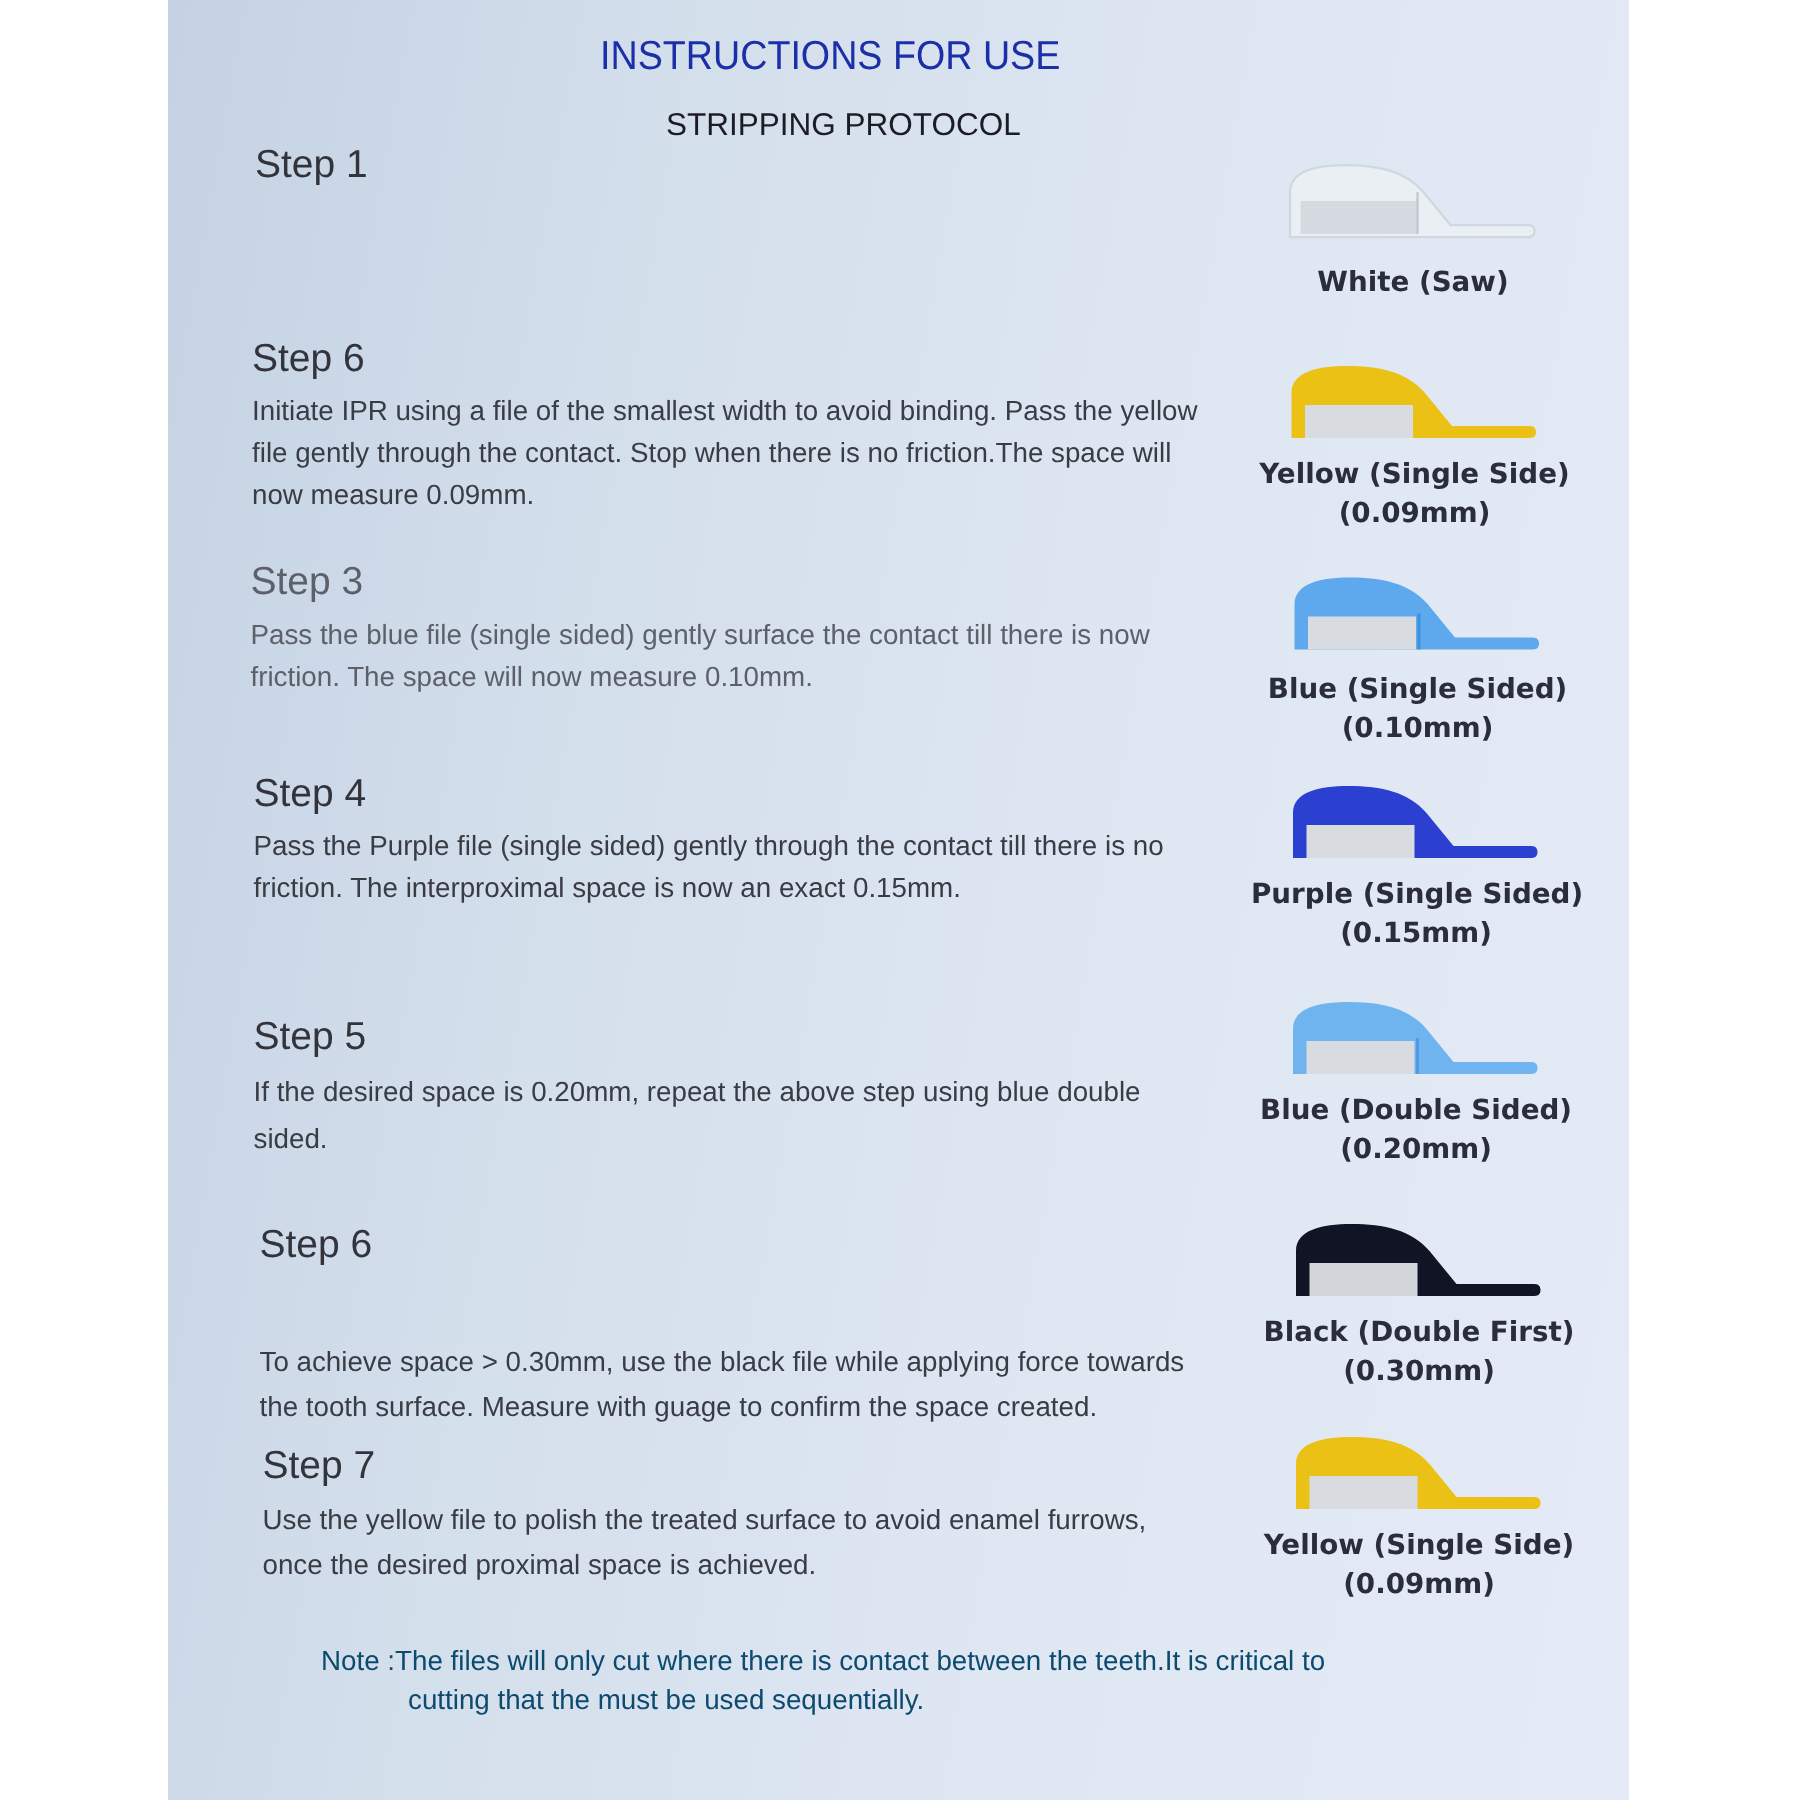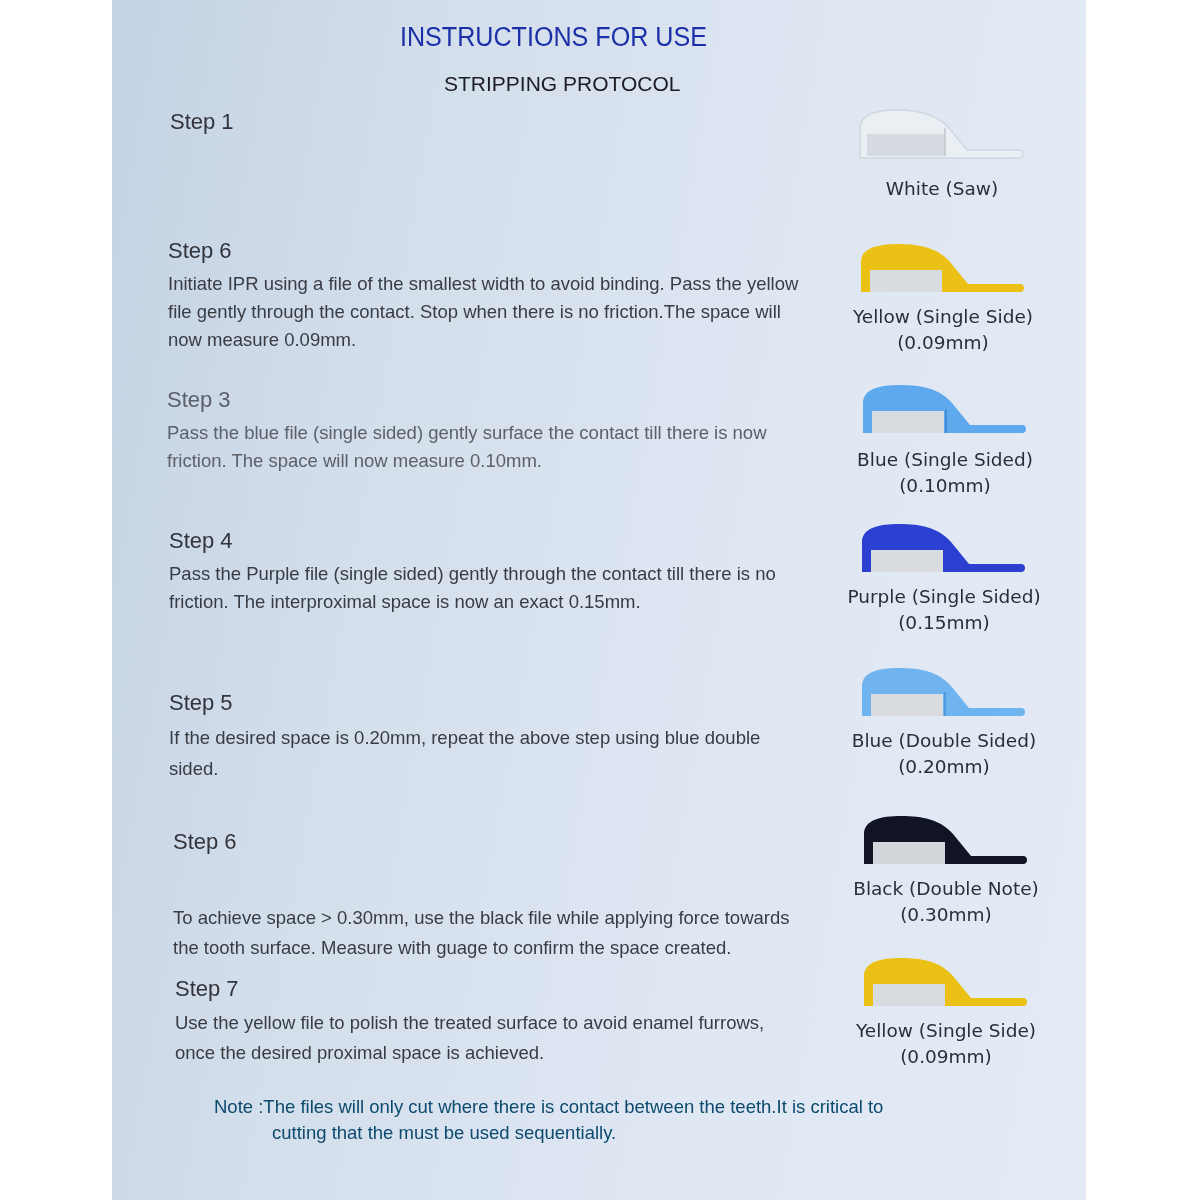--- a/index.html
+++ b/index.html
@@ -17,35 +17,35 @@
       font-size: 27px; color: #1b2fa8; letter-spacing: 0px; white-space: nowrap;
       font-family: "Liberation Sans", sans-serif; transform: scaleX(0.93); transform-origin: left top;
     }
     .subtitle {
       position: absolute; left: 444px; top: 72px;
       font-size: 21px; color: #1c1c24; white-space: nowrap;
       font-family: "Liberation Sans", sans-serif;
     }
     .step { position: absolute; color: #2f3139; }
     .step-heading {
-      font-size: 22px; color: #33343b; margin-bottom: 6px;
-      font-family: "Liberation Sans", sans-serif; font-weight: normal; margin-top: 15px;
+      font-size: 26px; color: #33343b; margin-bottom: 6px;
+      font-family: "Liberation Sans", sans-serif; font-weight: normal;
     }
     .step-body {
       font-size: 18.5px; line-height: 28px; color: #3a3c44;
       font-family: "Liberation Sans", sans-serif;
     }
     .step.faded .step-heading, .step.faded .step-body { color: #5d6069; }
     .file {
       position: absolute; width: 220px; text-align: center;
     }
     .file svg { display: block; margin: 0 auto; }
     .file-label {
       font-size: 18.5px; line-height: 26px; color: #2b2e3a;
-      font-family: "DejaVu Sans", sans-serif; white-space: nowrap;
+      font-family: "DejaVu Sans", sans-serif; white-space: nowrap; font-weight: bold;
     }
     .note {
       position: absolute; left: 214px; top: 1094px; width: 800px;
       font-size: 18.5px; line-height: 26px; color: #0c4a6e;
       font-family: "Liberation Sans", sans-serif;
     }
     .note .line2 { display: block; padding-left: 58px; }
   </style>
 </head>
 <body>
@@ -149,21 +149,21 @@
     <div>(0.20mm)</div>
   </div>
 </div>
 
 <div class="file" style="left:836px; top:812px;">
   <svg width="170" height="58" viewBox="0 0 170 58">
     <use href="#file-shape" fill="#101424"></use>
     <rect x="12" y="30" width="72" height="22" fill="#d3d7db"></rect>
   </svg>
   <div class="file-label" style="margin-top:6px;">
-    <div>Black (Double Note)</div>
+    <div>Black (Double First)</div>
     <div>(0.30mm)</div>
   </div>
 </div>
 
 <div class="file" style="left:836px; top:954px;">
   <svg width="170" height="58" viewBox="0 0 170 58">
     <use href="#file-shape" fill="#ecc116"></use>
     <rect x="12" y="30" width="72" height="22" fill="#d8dbdf"></rect>
   </svg>
   <div class="file-label" style="margin-top:6px;">

